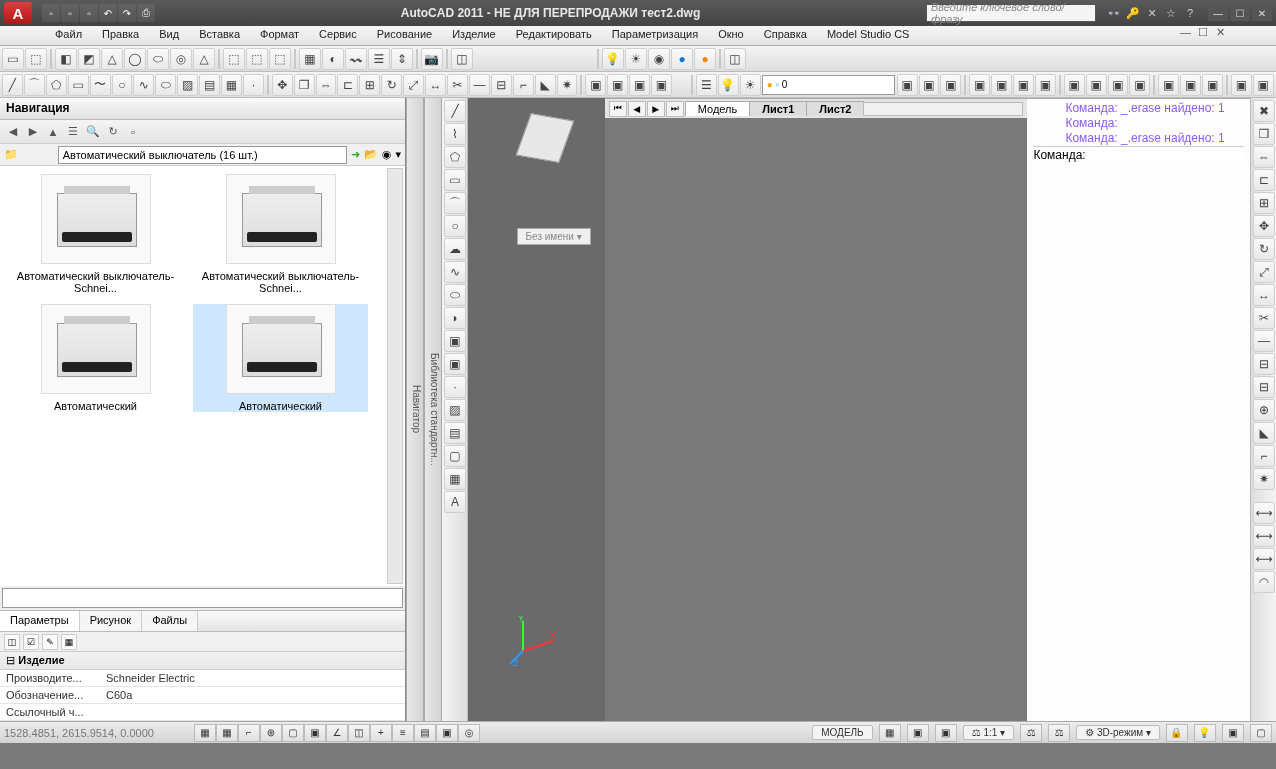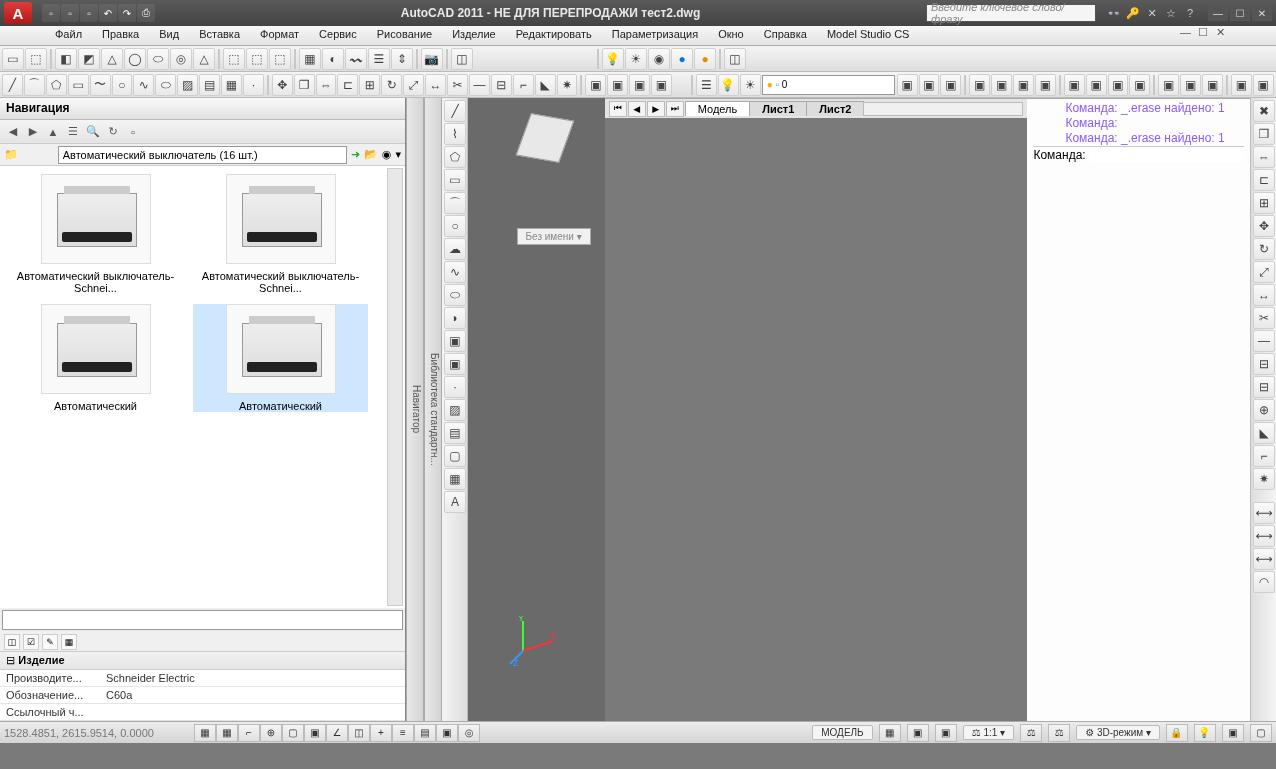--- a/index.html
+++ b/index.html
@@ -297,20 +297,25 @@
       <div class="thumb sel">
         <div class="thumb-img">
             <div class="breaker"></div>
           </div>
         <div>Автоматический</div>
       </div>
       <div style="position:absolute;right:2px;top:2px;bottom:2px;width:16px;background:#e8e8e8;border:1px solid #ccc;"></div>
     </div>
     <div class="nav-search"></div>
 
+    <div class="param-tabs">
+      <div class="ptab active">Параметры</div>
+      <div class="ptab">Рисунок</div>
+      <div class="ptab">Файлы</div>
+    </div>
     <div class="param-tools">
       <span>◫</span>
       <span>☑</span>
       <span>✎</span>
       <span>▦</span>
     </div>
     <div class="param-grid">
       <div class="param-section">Изделие</div>
       <div class="param-row">
           <div class="param-key">Производите...</div>

